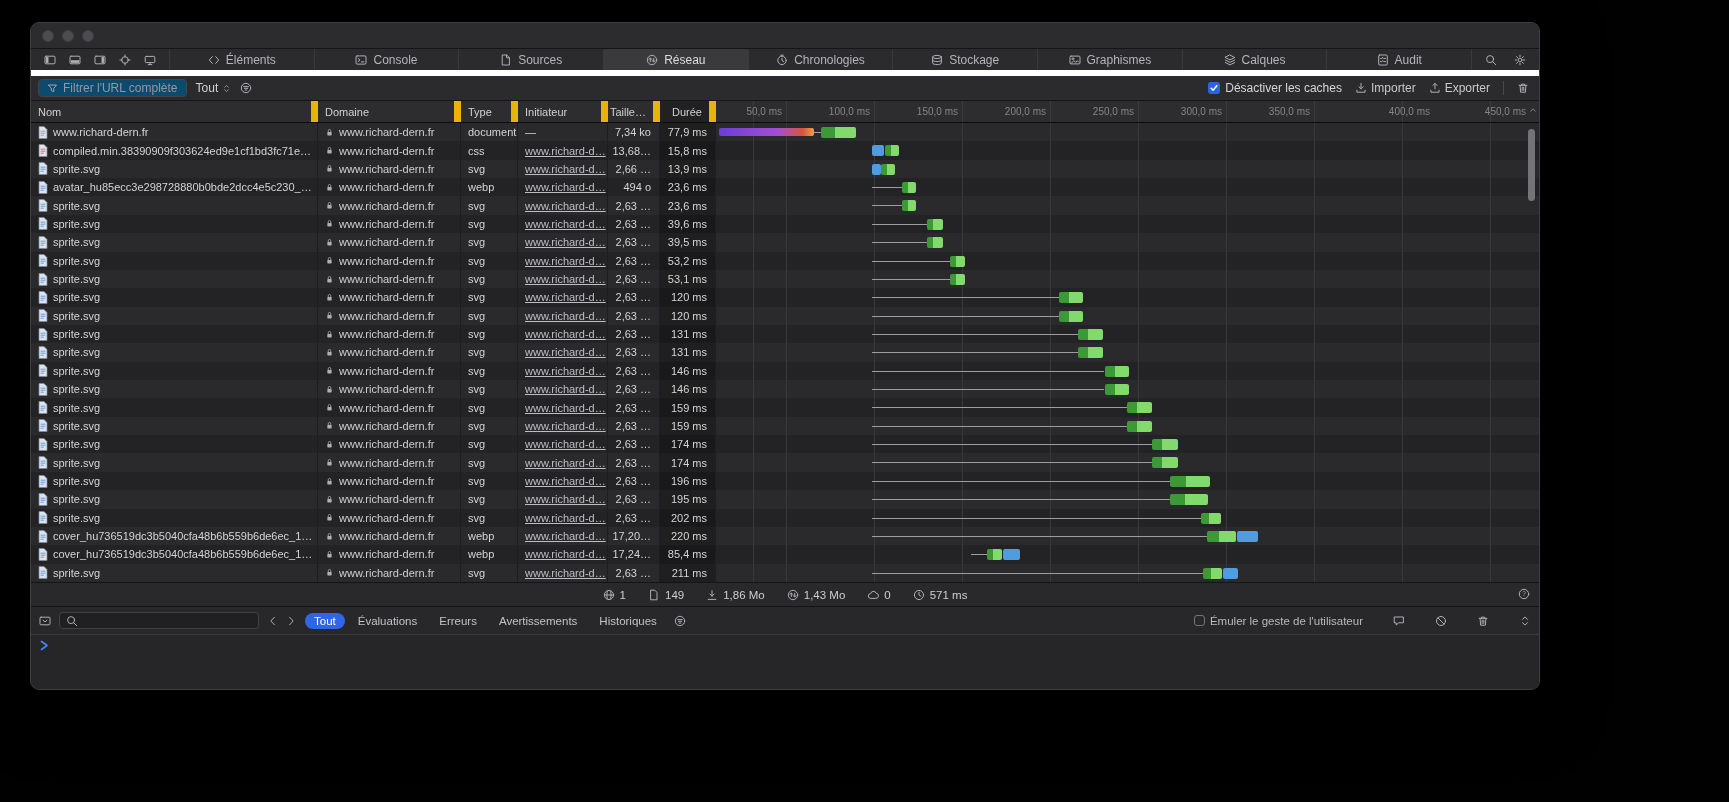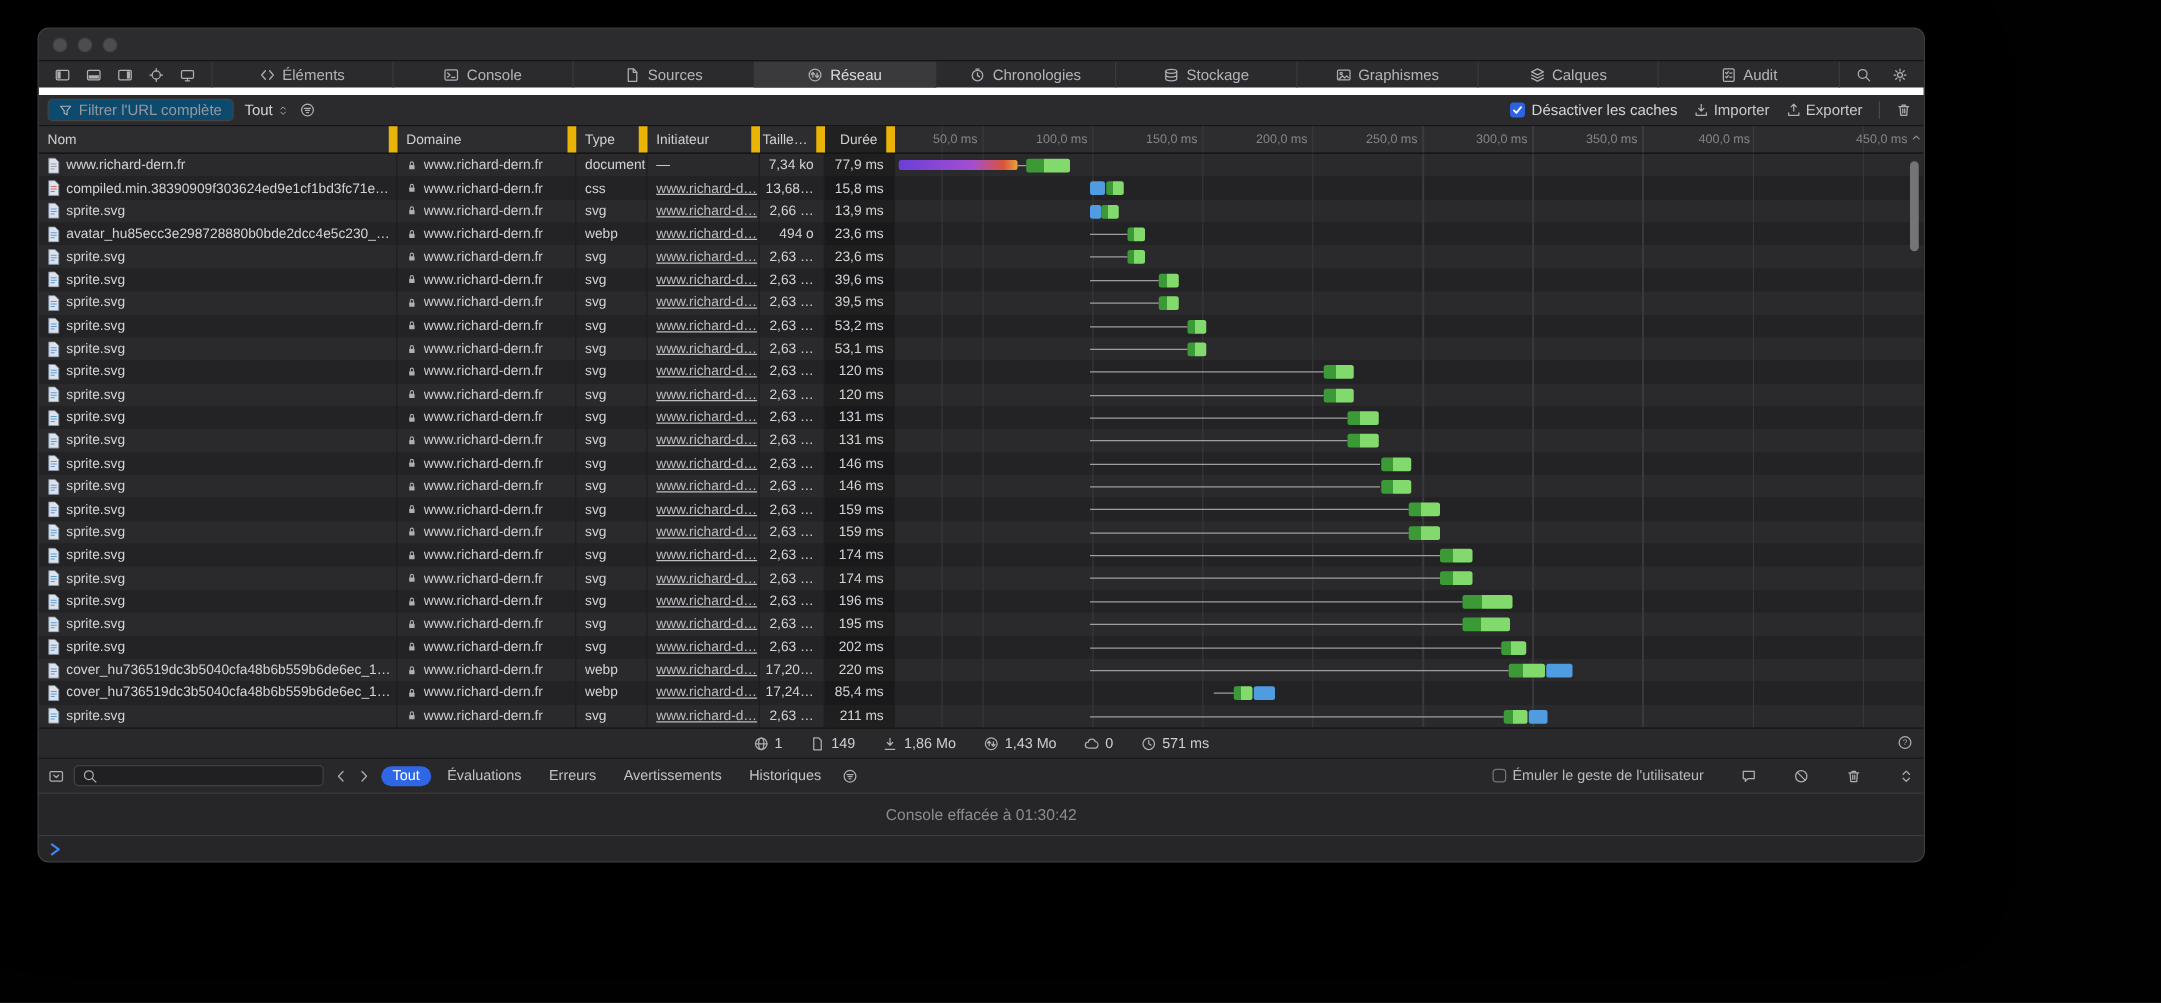--- a/index.html
+++ b/index.html
@@ -282,21 +282,21 @@
     <div class="th num">Taille…</div>
     <div class="th num dur-bg">Durée</div>
     <div class="th thwf" id="wf-head">
         <span class="tick" style="left: 70px;">50,0 ms</span>
         <span class="tick" style="left: 158px;">100,0 ms</span>
         <span class="tick" style="left: 246px;">150,0 ms</span>
         <span class="tick" style="left: 334px;">200,0 ms</span>
         <span class="tick" style="left: 422px;">250,0 ms</span>
         <span class="tick" style="left: 510px;">300,0 ms</span>
         <span class="tick" style="left: 598px;">350,0 ms</span>
-        <span class="tick" style="left: 688px;">400,0 ms</span>
+        <span class="tick" style="left: 718px;">400,0 ms</span>
         <span class="tick" style="left: 814px;">450,0 ms</span>
         <span class="icon scrolltop">
           <svg width="10" height="10" viewBox="0 0 12 12" fill="none" stroke="currentColor" stroke-width="1" stroke-linecap="round" stroke-linejoin="round">
             <path d="M3.2 7.3 6 4.6l2.8 2.7"></path>
           </svg>
         </span>
       </div>
   </div>
 
   <div class="rows" id="rows">
@@ -1232,23 +1232,20 @@
           </svg>
         </span>
       <span class="icon btn">
           <svg width="12" height="12" viewBox="0 0 12 12" fill="none" stroke="currentColor" stroke-width="1" stroke-linecap="round" stroke-linejoin="round">
             <path d="M3.5 4.4 6 1.9l2.5 2.5M3.5 7.6 6 10.1l2.5-2.5"></path>
           </svg>
         </span>
     </div>
   </div>
 
-  <div class="consolemsg">
-    <span>Console effacée à 01:30:42</span>
-  </div>
 
   <div class="promptrow">
     <span class="icon">
         <svg width="9" height="11" viewBox="0 0 9 11" fill="none" stroke="#3e86f5" stroke-width="1.7" stroke-linecap="round" stroke-linejoin="round">
           <path d="M1.5 1.5 7 5.5 1.5 9.5"></path>
         </svg>
       </span>
   </div>
 
 </div>

